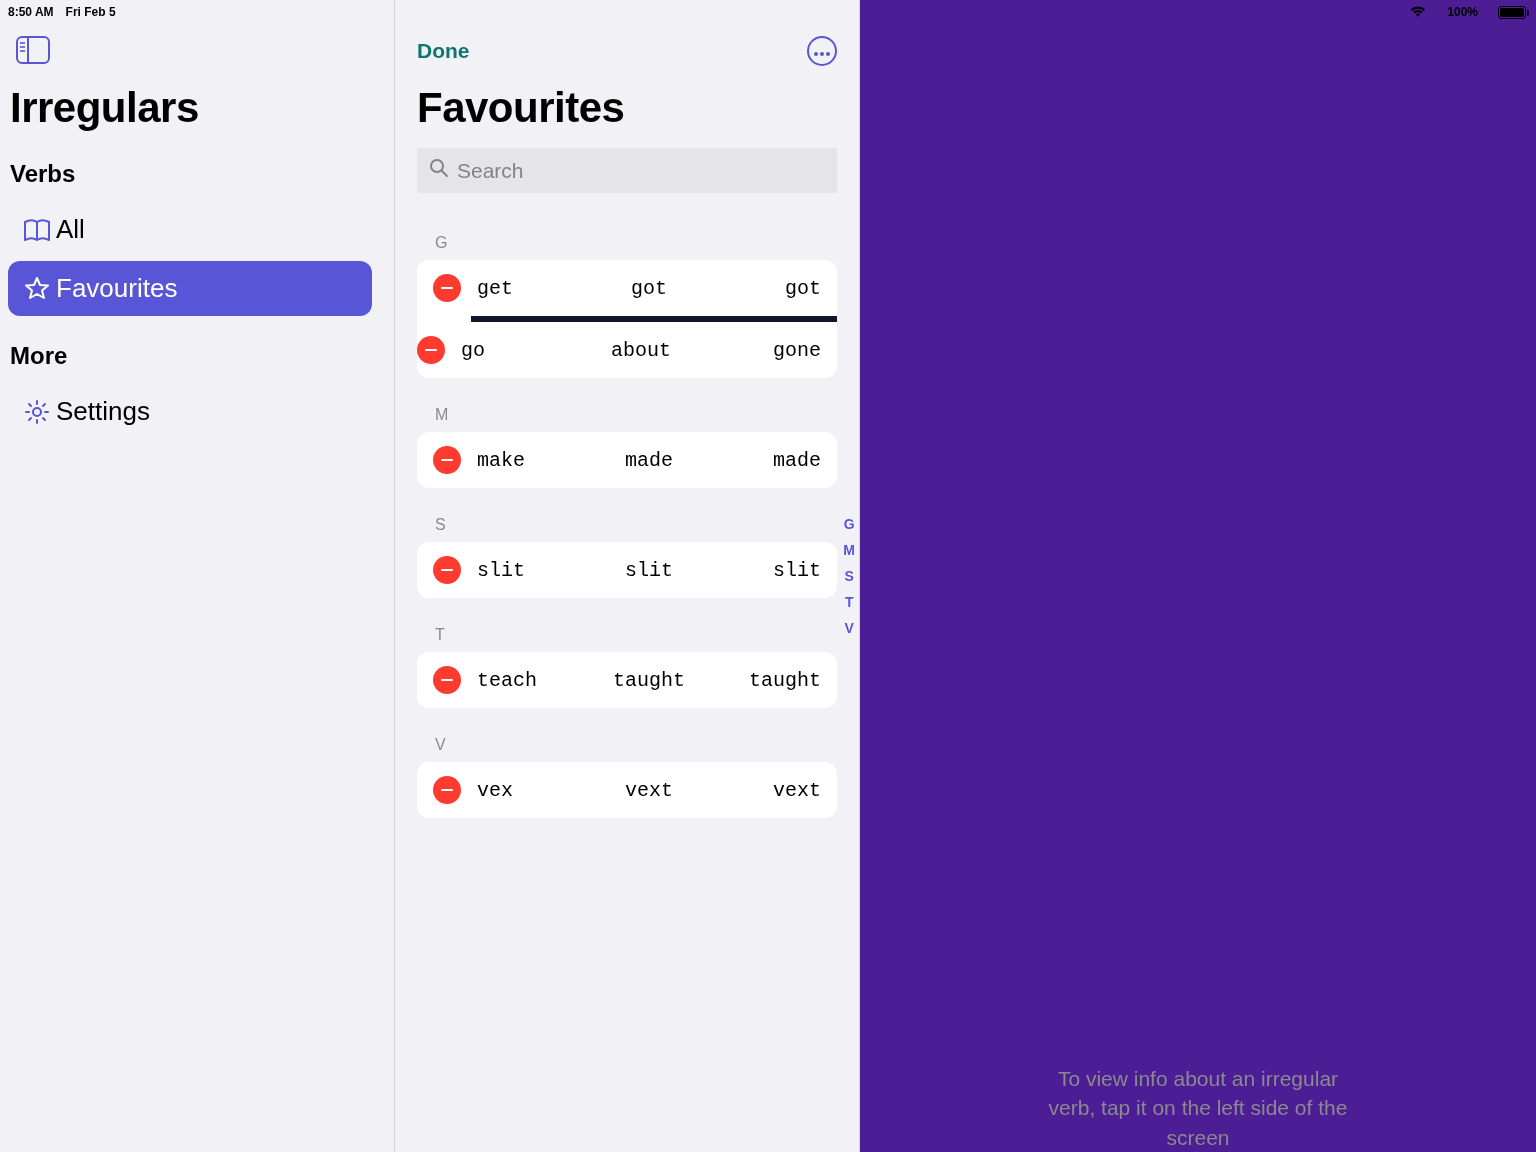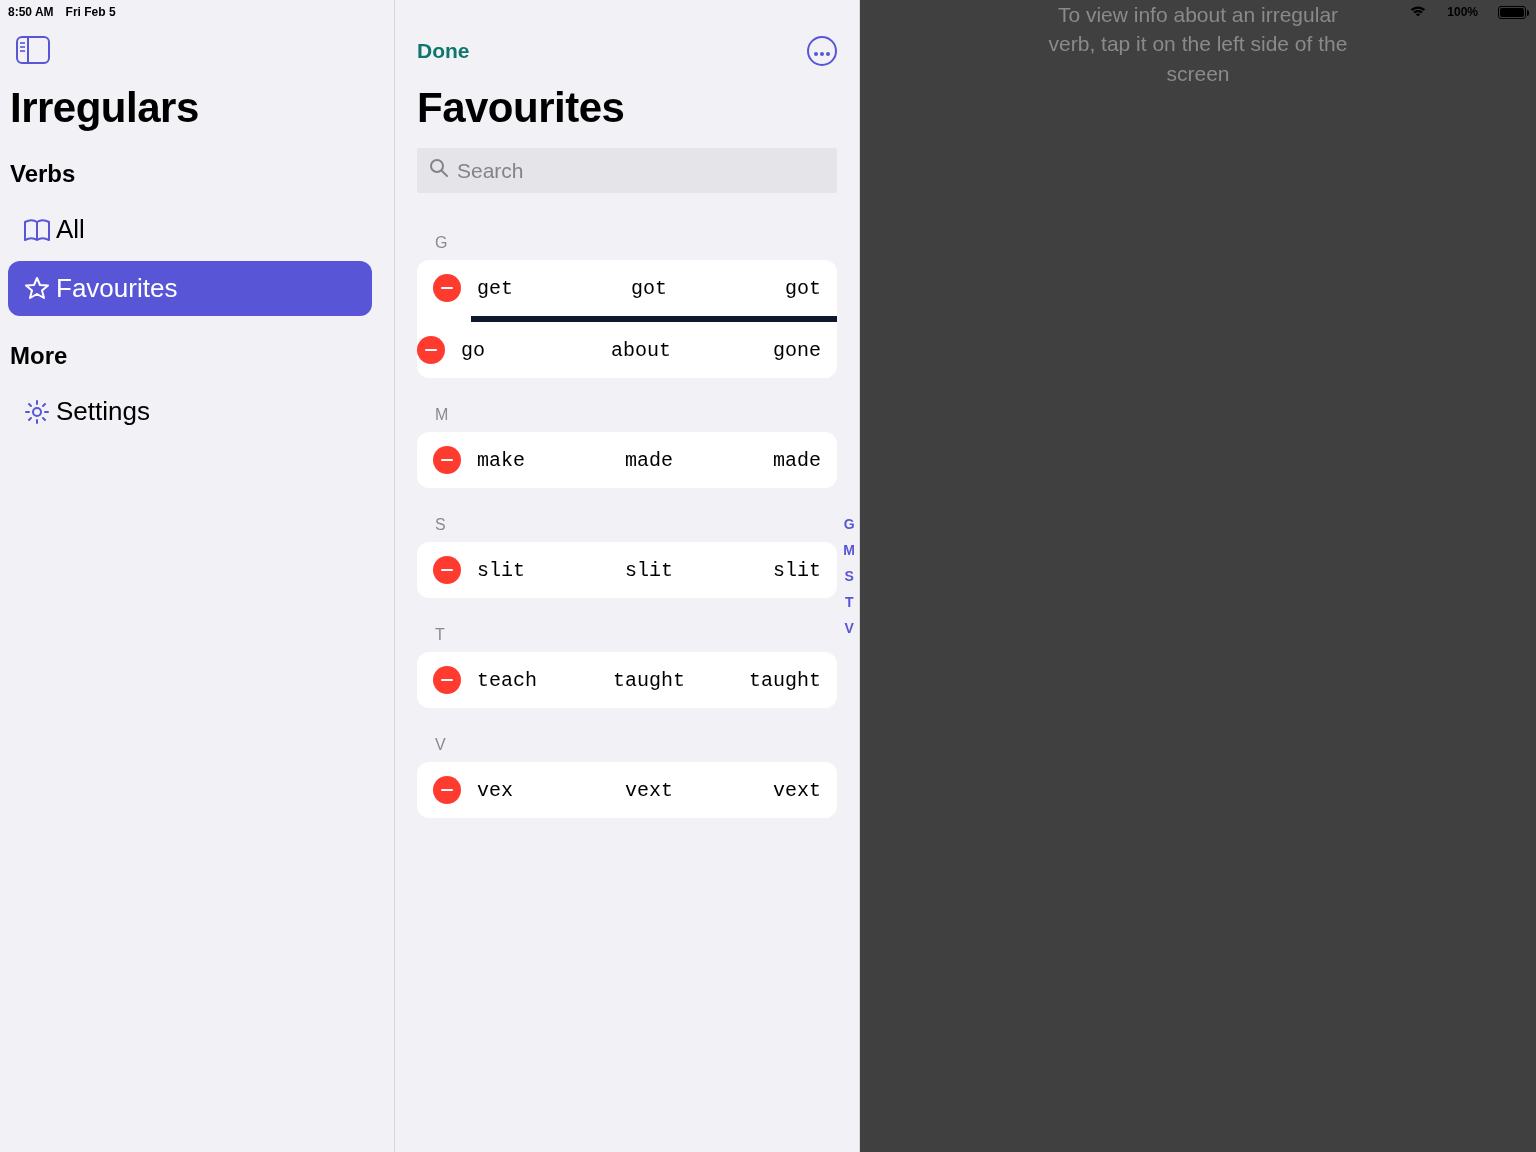--- a/index.html
+++ b/index.html
@@ -1,21 +1,21 @@
 <!DOCTYPE html>
 <html><head>
 <meta charset="utf-8">
 <style>
   * { box-sizing: border-box; margin: 0; padding: 0; }
   html, body { width: 1536px; height: 1152px; font-family: -apple-system, "Helvetica Neue", Helvetica, Arial, sans-serif; }
   body { display: flex; background: #fff; color: #000; }
   .col { height: 100%; }
   .sidebar { width: 395px; background: #f2f2f6; border-right: 1px solid #d6d6da; display: flex; flex-direction: column; }
   .middle  { width: 465px; background: #f2f2f6; border-right: 1px solid #d6d6da; display: flex; flex-direction: column; position: relative; }
-  .detail  { flex: 1; background: #404040; display: flex; align-items: flex-start; justify-content: center; }
+  .detail  { flex: 1; background: #4c1d95; display: flex; align-items: flex-end; justify-content: center; }
 
   
   .statusbar {
     position: fixed; top: 0; left: 0; right: 0; height: 24px;
     display: flex; justify-content: space-between; align-items: center;
     font-size: 12px; font-weight: 600; padding: 0 10px 0 8px;
     z-index: 10; pointer-events: none;
   }
   .statusbar-left { display: flex; gap: 12px; }
   .statusbar-right { display: flex; align-items: center; gap: 20px; }

